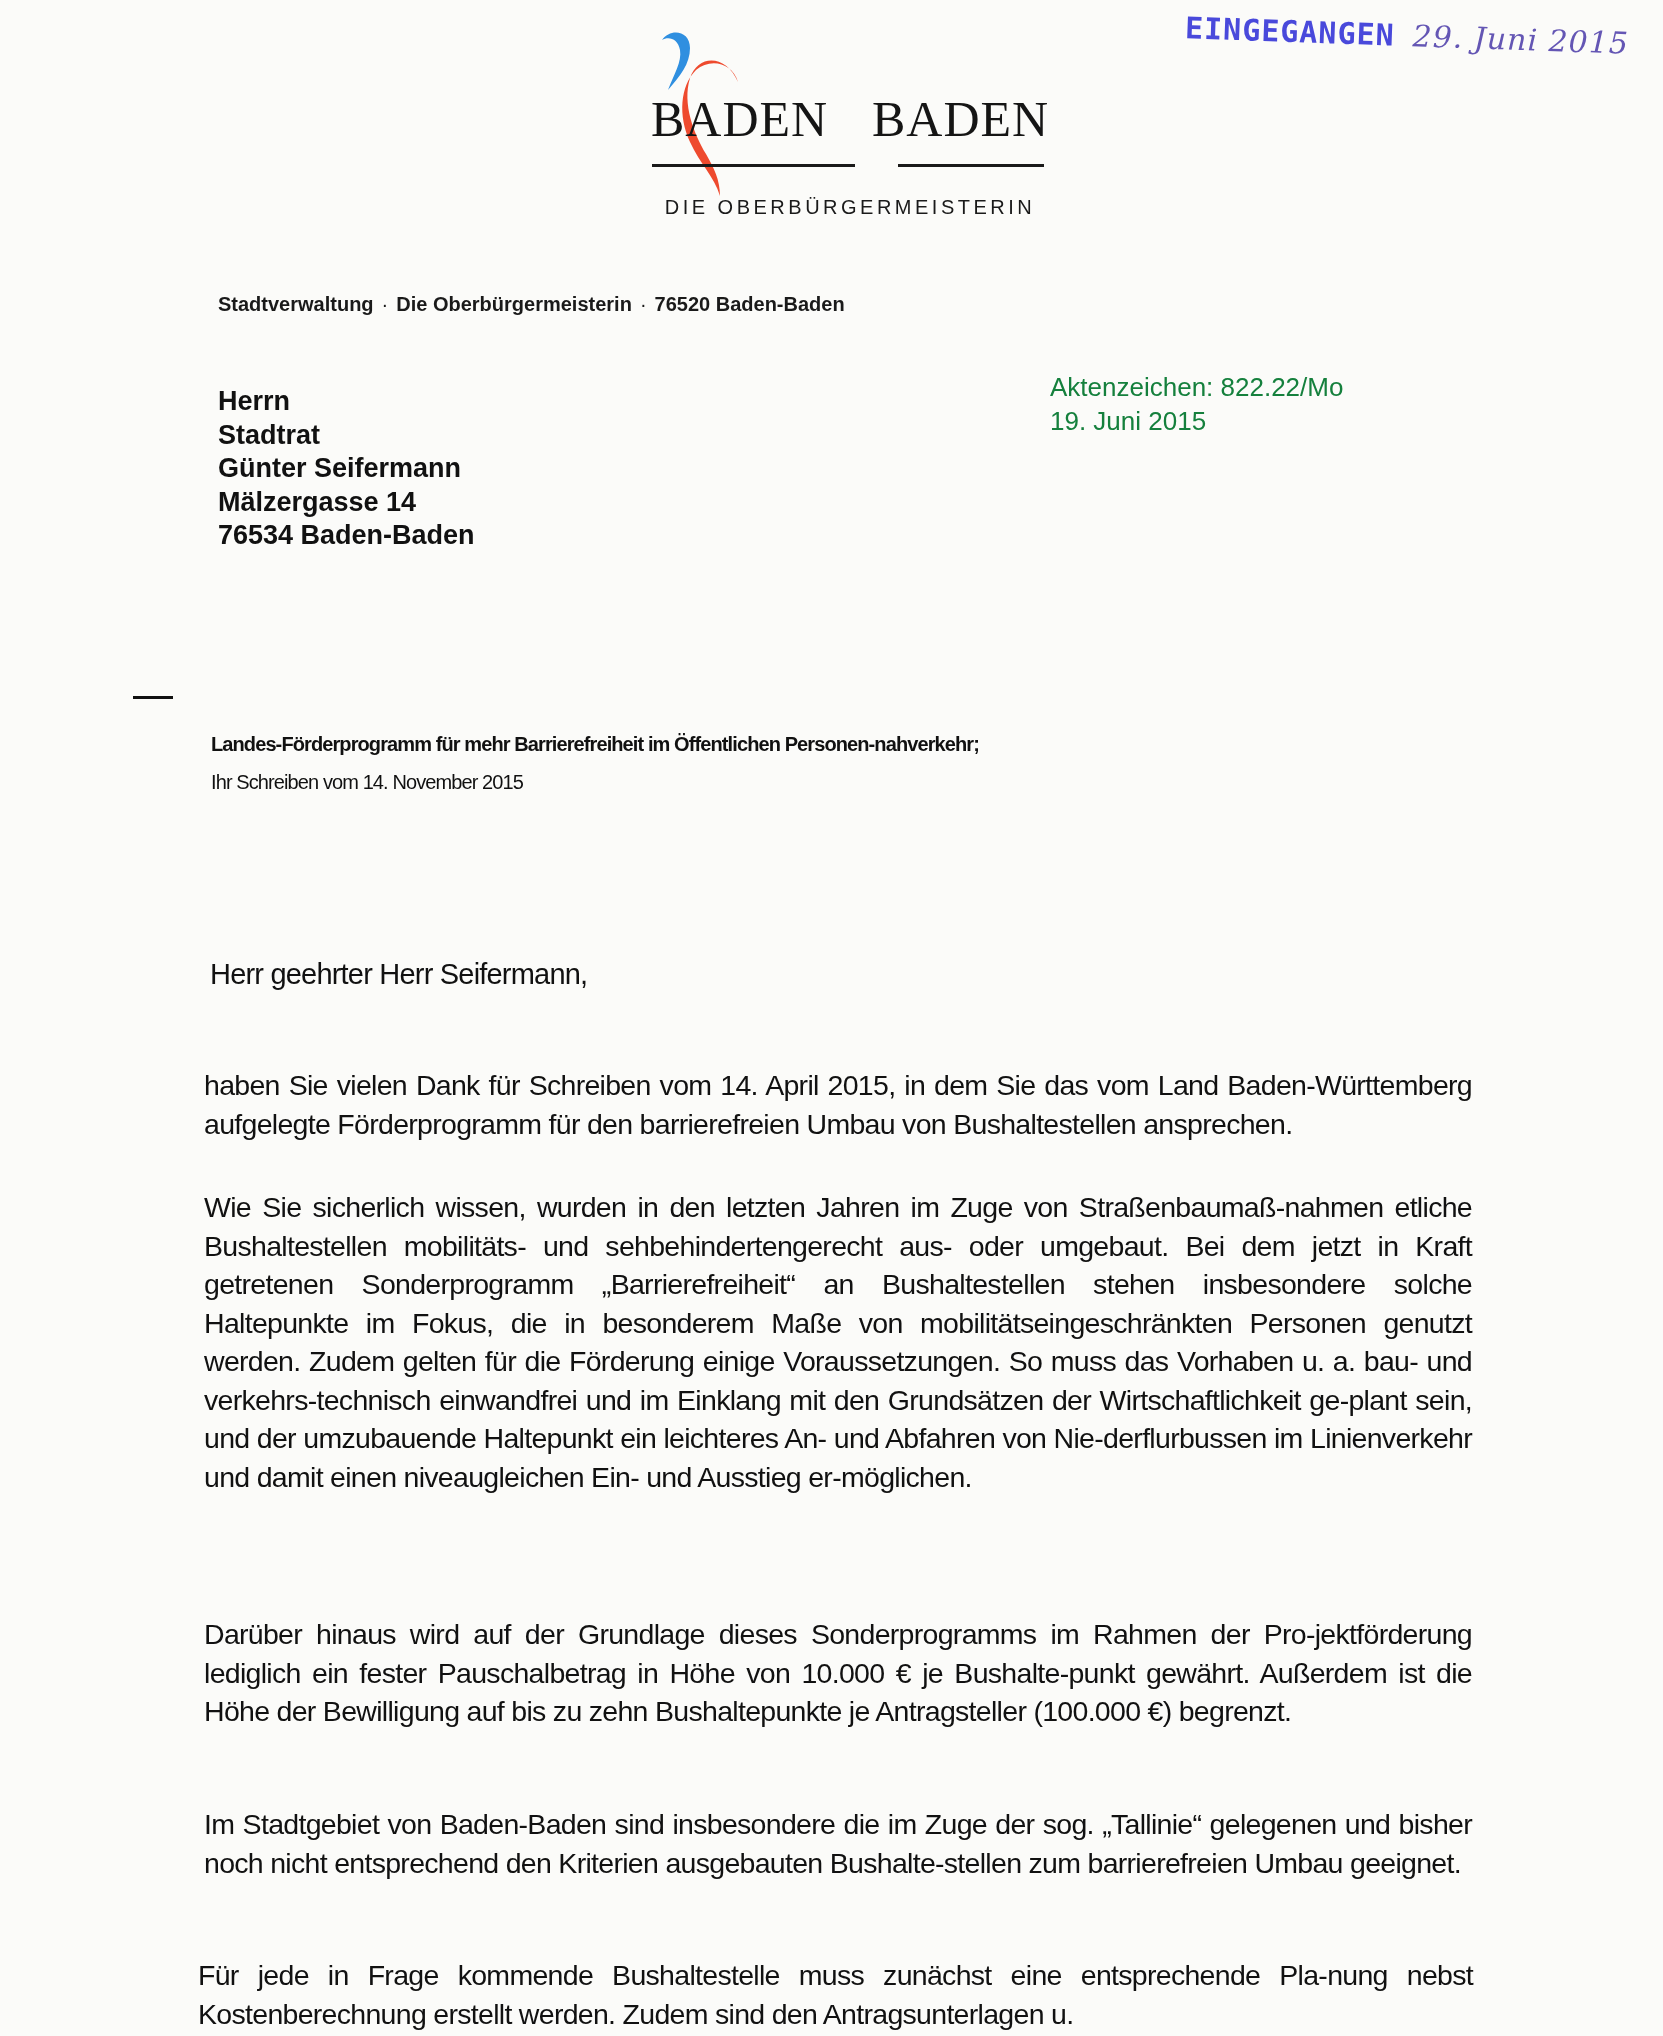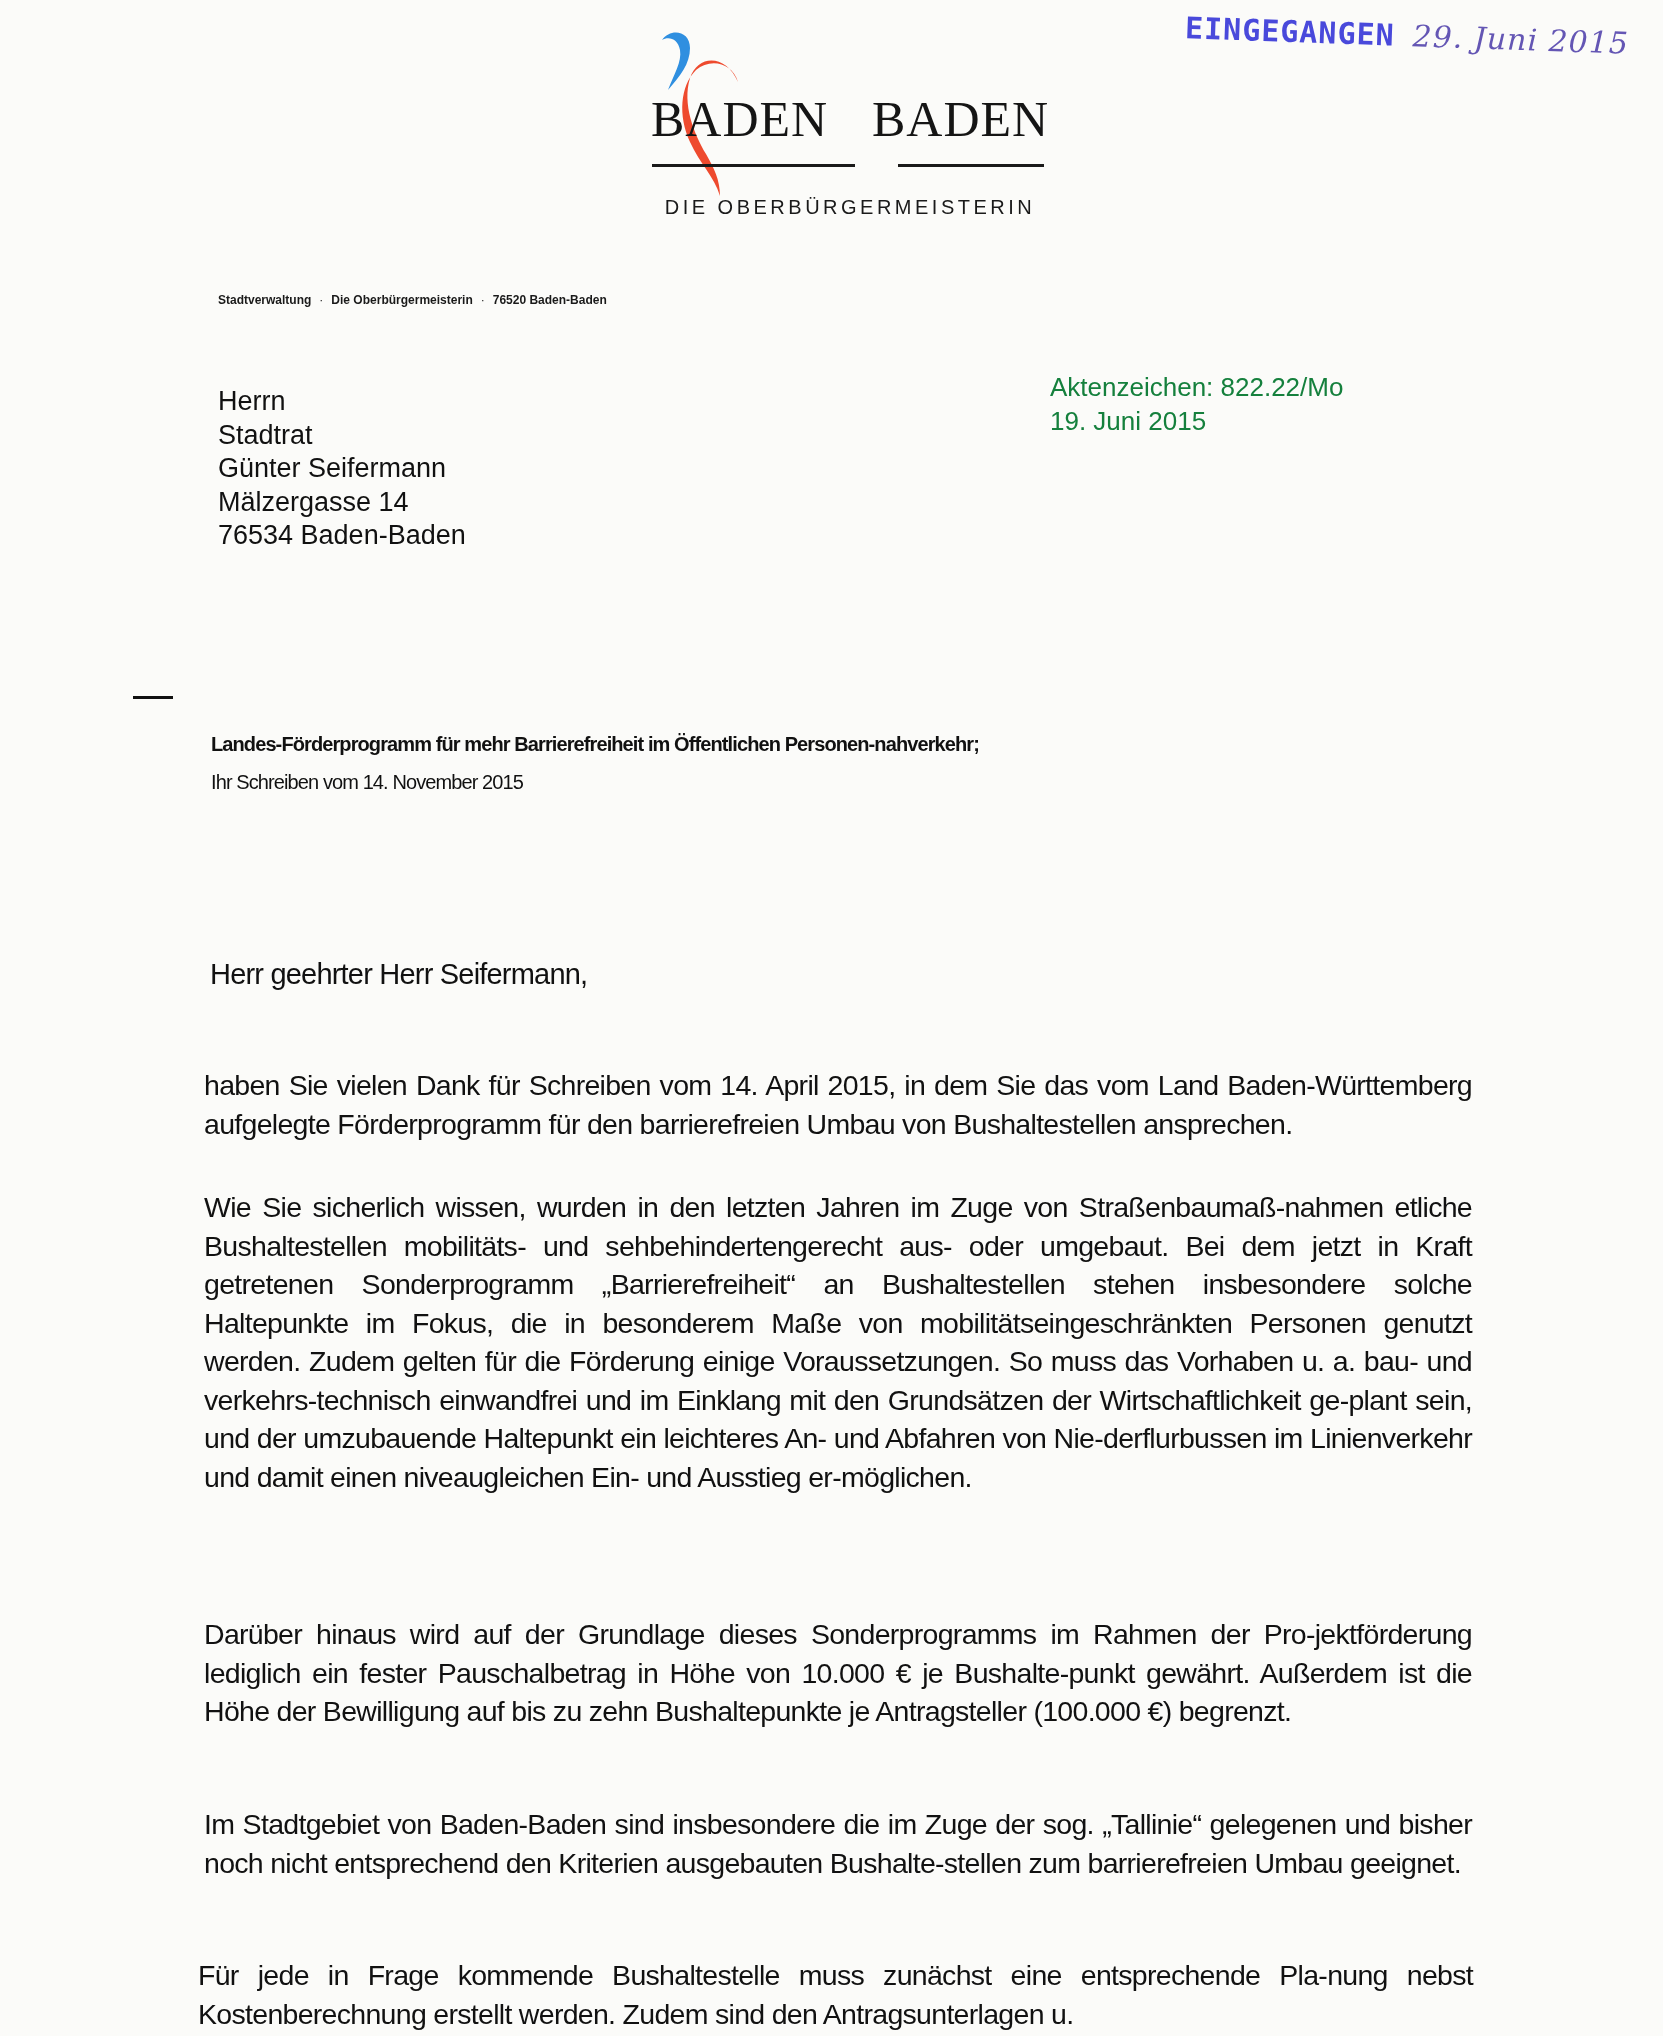--- a/index.html
+++ b/index.html
@@ -79,34 +79,35 @@
       font-family: "Liberation Sans", sans-serif;
       font-size: 20px;
       letter-spacing: 3.5px;
       color: #1a1a1a;
     }
     
     .sender-line {
       position: absolute;
       left: 218px;
       top: 293px;
-      font-size: 12px;
+      font-size: 20px;
       font-weight: bold;
       color: #1a1a1a;
       white-space: nowrap;
     }
     .sender-line .sep { margin: 0 8px; font-weight: normal; }
     
     .address {
       position: absolute;
       left: 218px;
       top: 385px;
       font-size: 27px;
       line-height: 33.5px;
       color: #111;
+      font-weight: bold;
     }
     .address div { white-space: nowrap; }
     
     .reference {
       position: absolute;
       left: 1050px;
       top: 370px;
       font-size: 26px;
       line-height: 34px;
       color: #15803d;

